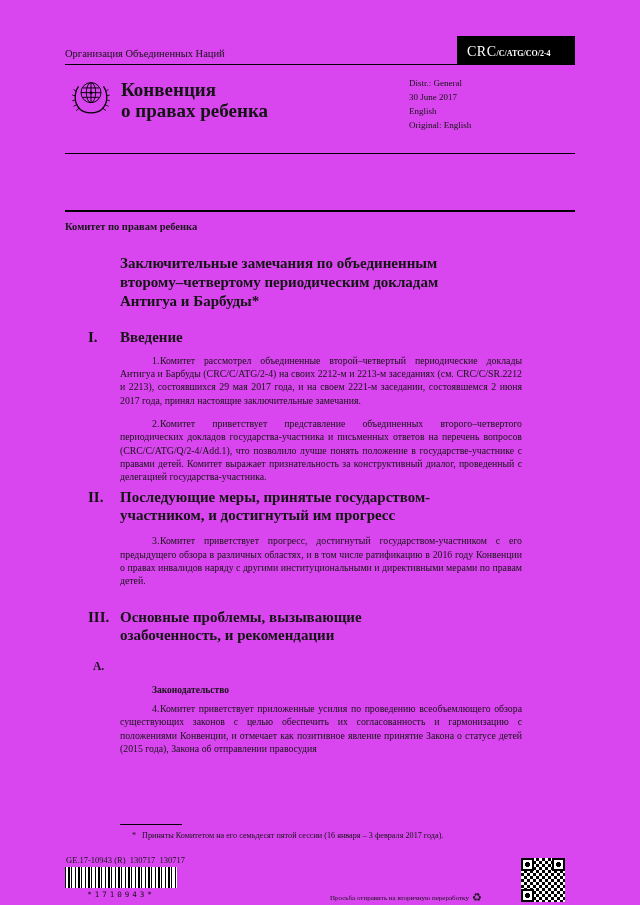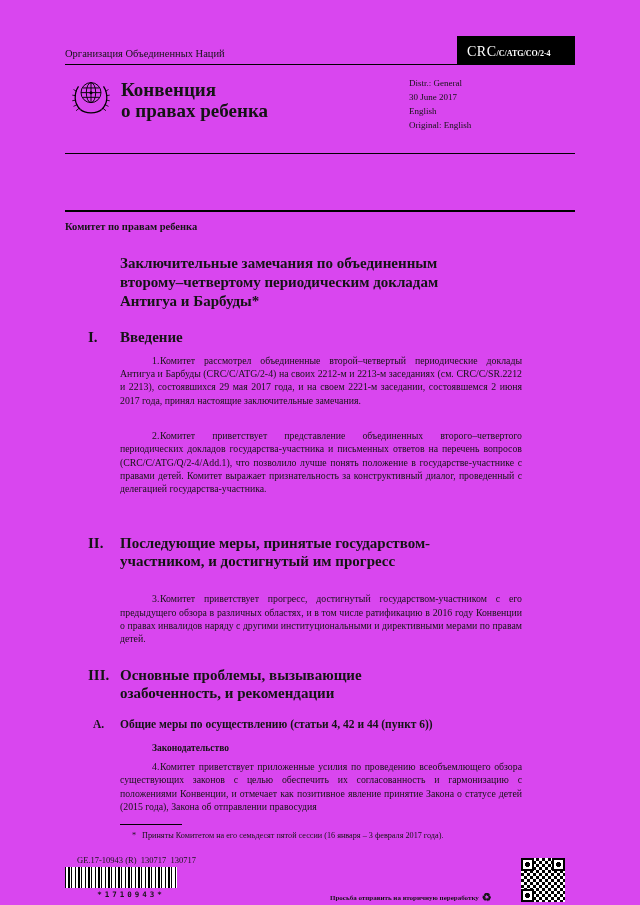--- a/index.html
+++ b/index.html
@@ -25,31 +25,31 @@
   .committee{font-weight:bold;font-size:10.5px;margin-top:9px;}
   .main-title{margin:22px 0 0 55px;max-width:352px;font-size:15px;font-weight:bold;line-height:1.28;}
   .sec-heading{display:flex;font-size:15px;font-weight:bold;line-height:1.22;}
   .sec-heading .num{flex:0 0 32px;margin-left:23px;}
   .sec-heading .txt{max-width:345px;}
   .sub-heading{display:flex;font-size:11.5px;font-weight:bold;}
   .sub-heading .num{flex:0 0 27px;margin-left:28px;}
   .kicker{margin:13px 0 0 87px;font-size:9.5px;font-weight:bold;}
   .para{margin:8px 0 0 55px;width:402px;font-size:9.8px;line-height:1.36;text-align:justify;text-indent:16px;}
   .para .pnum{display:inline-block;min-width:24px;}
-  .mt7{margin-top:7px}.mt9{margin-top:22px}.mt16{margin-top:16px}.mt20{margin-top:20px}.mt22{margin-top:38px}
+  .mt7{margin-top:7px}.mt9{margin-top:10px}.mt16{margin-top:16px}.mt20{margin-top:20px}.mt22{margin-top:4px}
   
   .footnote-rule{position:absolute;left:120px;top:824px;width:62px;border-top:1px solid #000;}
   .footnote{position:absolute;left:120px;top:831px;width:402px;font-size:8.2px;text-indent:12px;}
   .footnote .fn-marker{padding-right:6px;}
-  .ge-line{position:absolute;left:77px;top:855px;font-size:8.5px;white-space:pre;}
+  .ge-line{position:absolute;left:66px;top:855px;font-size:8.5px;white-space:pre;}
   .barcode{position:absolute;left:65px;top:867px;width:112px;height:21px;
     background:repeating-linear-gradient(90deg,#000 0 1.5px,#fff 1.5px 3px,#000 3px 5.5px,#fff 5.5px 6.5px,#000 6.5px 7.5px,#fff 7.5px 10px);}
-  .barcode-text{position:absolute;left:75px;top:890px;width:112px;text-align:center;
-    font-family:"DejaVu Sans Mono",monospace;font-size:7.5px;letter-spacing:3px;font-weight:bold;}
-  .recycle-line{position:absolute;left:330px;top:892px;font-size:7px;font-weight:bold;display:flex;align-items:center;gap:3px;}
+  .barcode-text{position:absolute;left:65px;top:890px;width:112px;text-align:center;
+    font-family:"DejaVu Sans Mono",monospace;font-size:7.5px;letter-spacing:3px;}
+  .recycle-line{position:absolute;left:330px;top:892px;font-size:7px;font-weight:normal;display:flex;align-items:center;gap:3px;}
   .recycle-icon{font-size:11px;line-height:1;}
   .qr{position:absolute;left:521px;top:858px;width:44px;height:44px;
     background-image:repeating-conic-gradient(#000 0 25%, #fff 0 50%);background-size:6px 6px;}
   .qr .finder{position:absolute;width:13px;height:13px;border:2.5px solid #000;box-sizing:border-box;
     background:#fff radial-gradient(circle,#000 0 2.6px,#fff 2.7px);}
   .finder.tl{left:0;top:0}.finder.tr{right:0;top:0}.finder.bl{left:0;bottom:0}
 </style>
 </head>
 <body>
 
@@ -114,21 +114,20 @@
   </div>
   <p class="para mt9"><span class="pnum">3.</span><span>Комитет приветствует прогресс, достигнутый государством-участником с его предыдущего обзора в различных областях, и в том числе ратификацию в 2016 году Конвенции о правах инвалидов наряду с другими институциональными и директивными мерами по правам детей.</span></p>
 
   <div class="sec-heading mt20">
     <span class="num">III.</span>
     <span class="txt">Основные проблемы, вызывающие озабоченность, и рекомендации</span>
   </div>
 
   <div class="sub-heading mt16">
     <span class="num">A.</span>
-    <span class="txt">Общие меры по осуществлению (статьи 4, 42 и 44 (пункт 6))</span>
   </div>
 
   <div class="kicker">Законодательство</div>
 
   <p class="para mt7"><span class="pnum">4.</span><span>Комитет приветствует приложенные усилия по проведению всеобъемлющего обзора существующих законов с целью обеспечить их согласованность и гармонизацию с положениями Конвенции, и отмечает как позитивное явление принятие Закона о статусе детей (2015 года), Закона об отправлении правосудия</span></p>
 
   <div class="footnote-rule"></div>
   <div class="footnote"><span class="fn-marker">*</span><span>Приняты Комитетом на его семьдесят пятой сессии (16 января – 3 февраля 2017 года).</span></div>
 
   <div class="ge-line">GE.17-10943 (R)  130717  130717</div>

